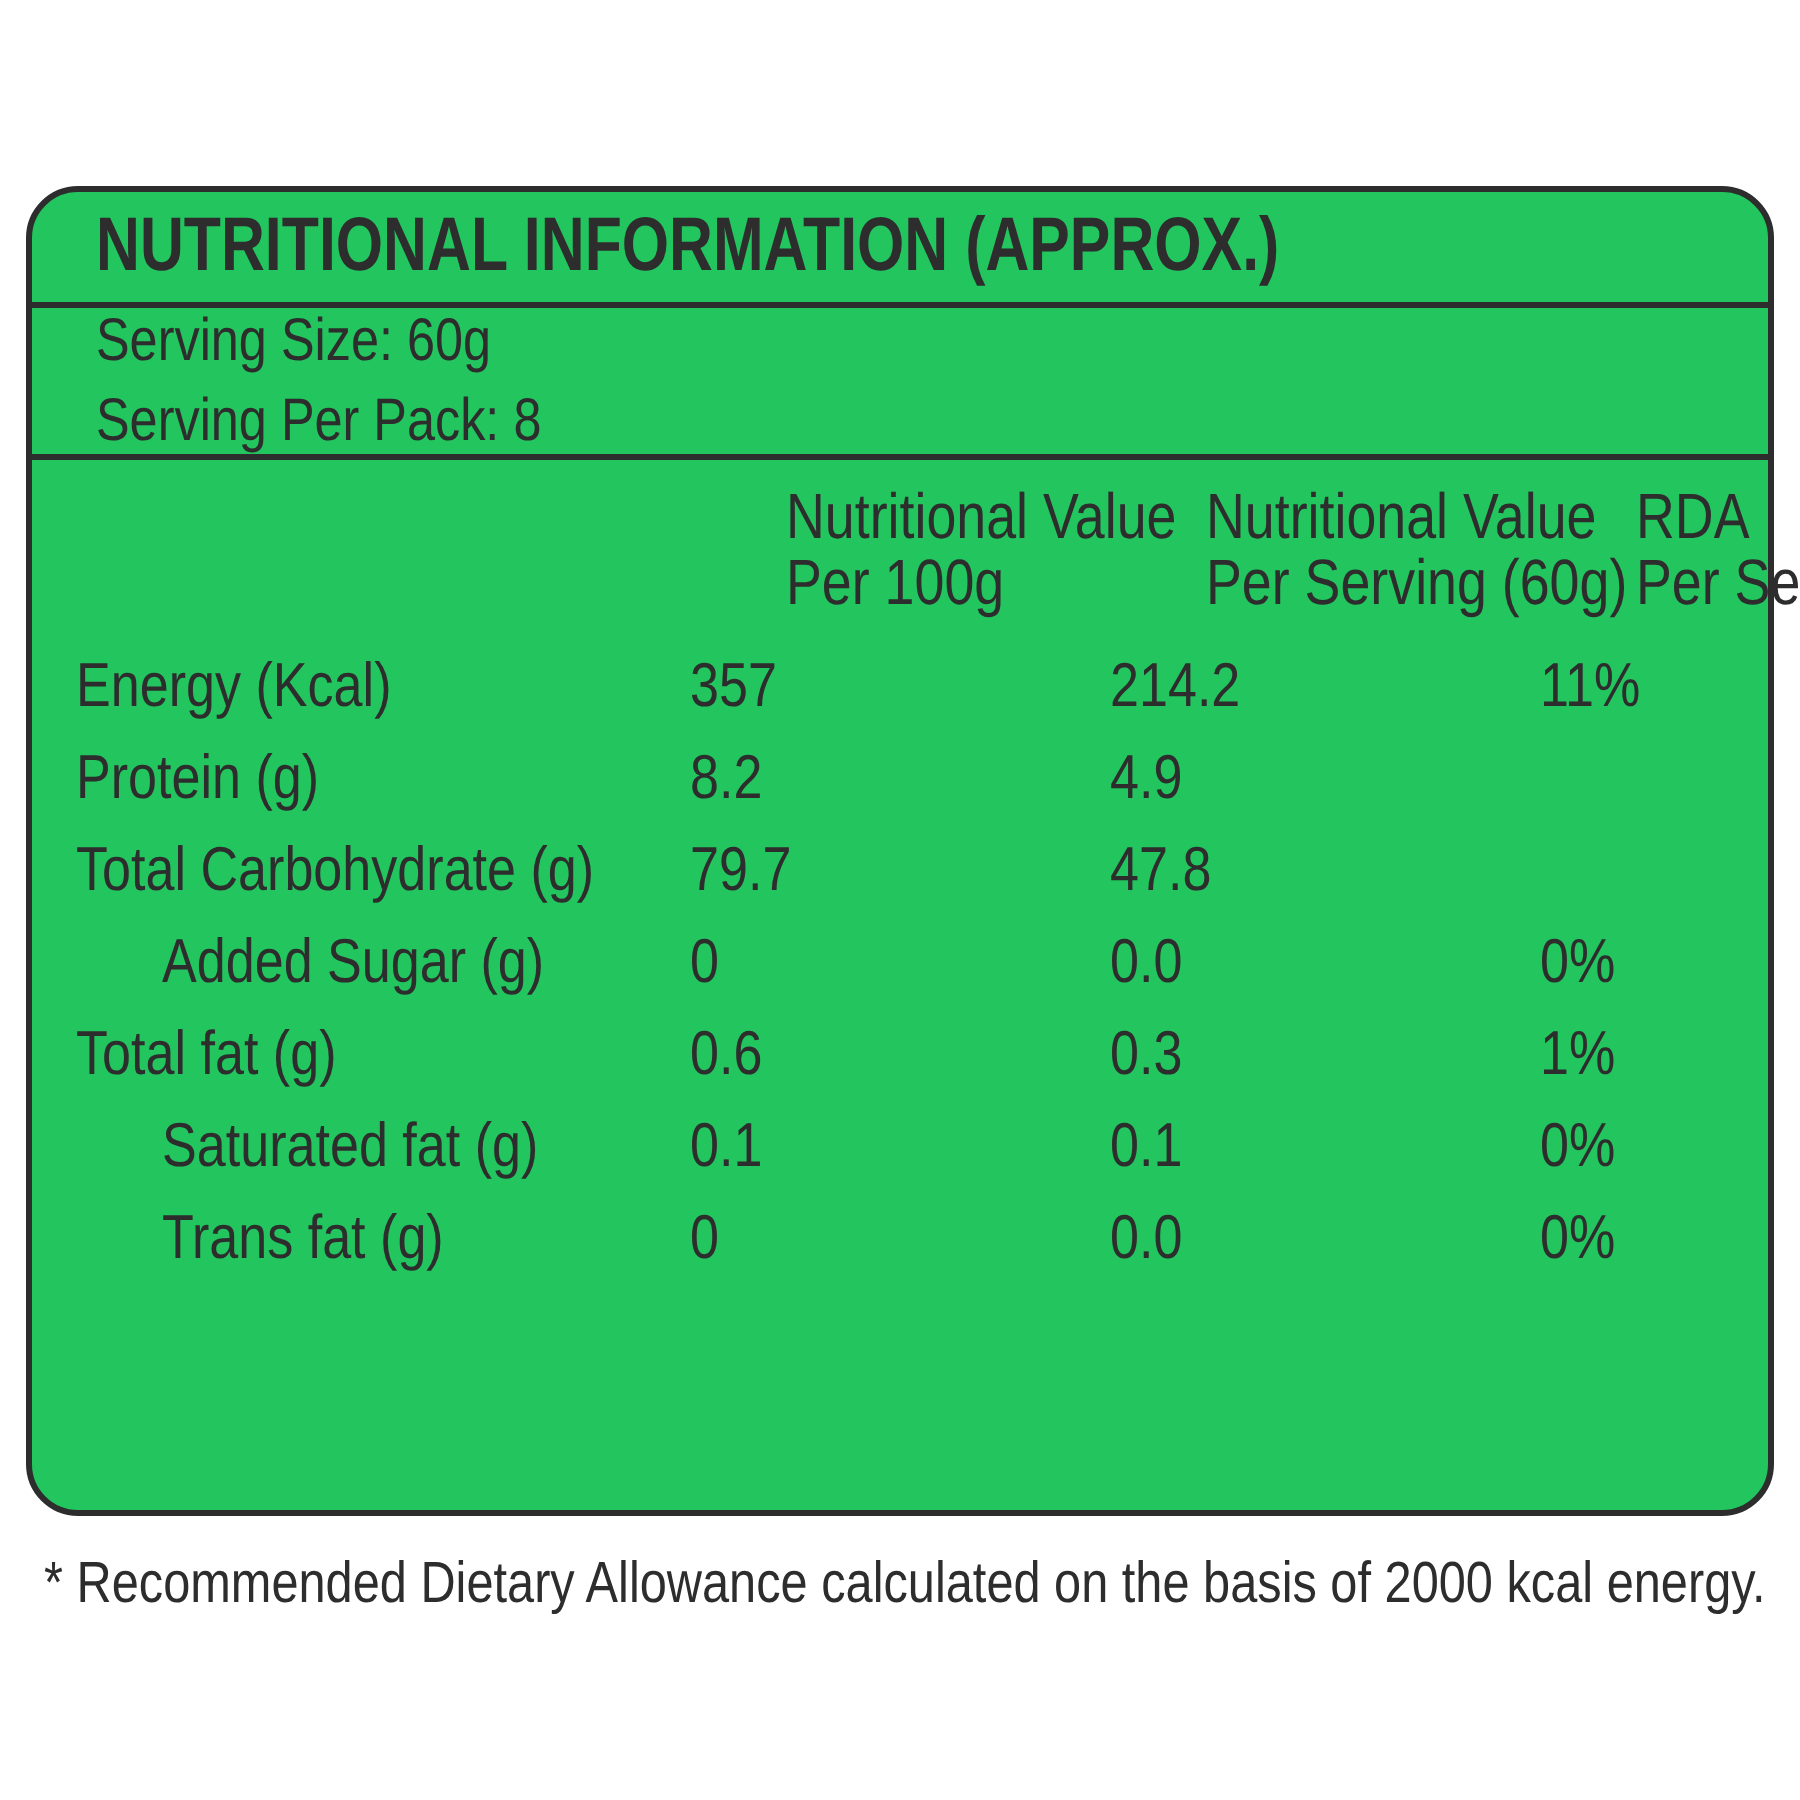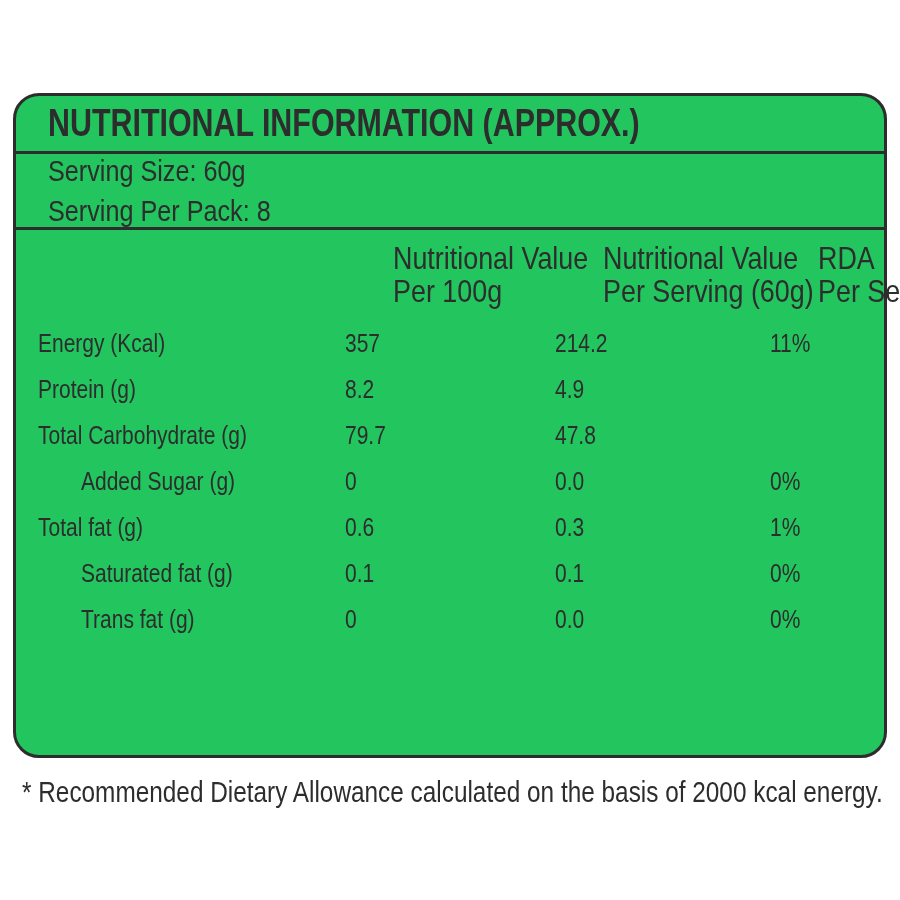--- a/index.html
+++ b/index.html
@@ -74,21 +74,21 @@
   col.c3 { width: auto; }
 
   th, td {
     text-align: left;
     font-weight: normal;
     padding: 0;
     vertical-align: middle;
   }
   thead th { padding-top: 8px; padding-bottom: 12px; vertical-align: top; }
   thead .hline { line-height: 33px; font-size: 32px; margin-left: 48px; }
-  tbody td { height: 46px; font-size: 25px; }
+  tbody td { height: 46px; font-size: 31px; }
   td.lab { padding-left: 22px; }
   td.lab.indent { padding-left: 65px; }
 
   .footnote {
     position: absolute;
     left: 22px;
     top: 776px;
     font-size: 29px;
   }
 </style>

